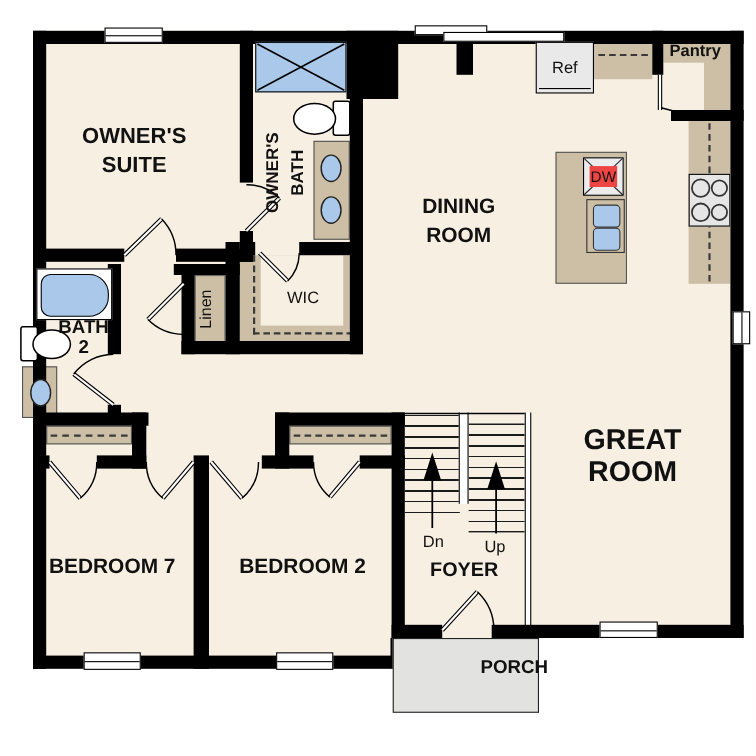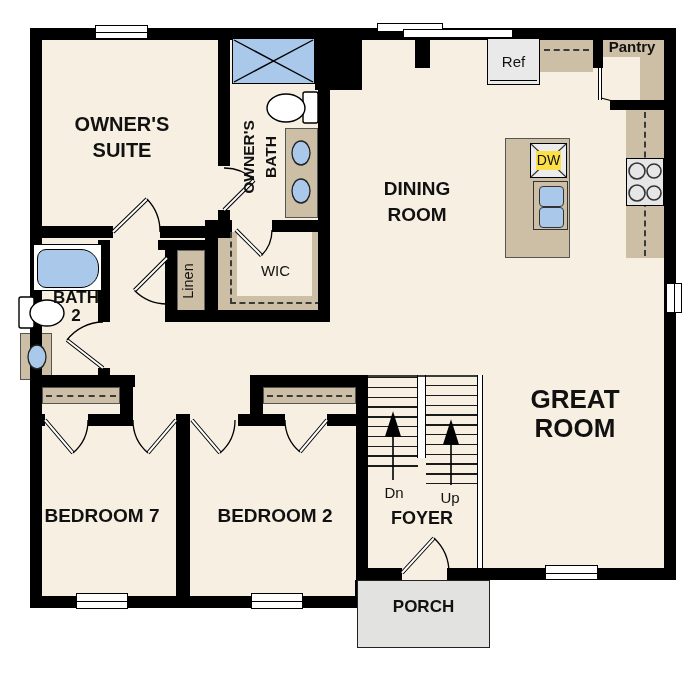--- a/index.html
+++ b/index.html
@@ -104,21 +104,21 @@
   <div class="abs wall" style="left:415px;top:28px;width:15px;height:40px;"></div>
   <div class="abs wall" style="left:355px;top:580px;width:12px;height:22px;"></div>
 
   <div class="abs porch" style="left:357px;top:580px;width:133px;height:68px;"></div>
 
   <div class="abs gray" style="left:487px;top:38px;width:53px;height:47px;display:flex;align-items:center;justify-content:center;">
     <span class="lbl" style="position:static;font-size:15px;">Ref</span>
     <div class="abs" style="left:2px;right:2px;bottom:3px;border-top:1.3px solid #000;"></div>
   </div>
   <div class="abs gray" style="left:530px;top:143px;width:37px;height:35px;background:#ececec;display:flex;align-items:center;justify-content:center;">
-    <span class="lbl" style="position:static;font-size:14px;background:#fde047;padding:0 1px;z-index:2;">DW</span>
+    <span class="lbl" style="position:static;font-size:14px;background:#ef4444;padding:0 1px;z-index:2;">DW</span>
   </div>
   <div class="abs" style="left:533px;top:181px;width:35px;height:49px;border:1.2px solid #333;">
     <div class="sinkbox" style="left:5px;top:4px;width:23px;height:19px;"></div>
     <div class="sinkbox" style="left:5px;top:25px;width:23px;height:19px;"></div>
   </div>
   <div class="abs gray" style="left:626px;top:158px;width:38px;height:48px;background:#e6e6e6;"></div>
   <div class="abs shower" style="left:232px;top:38px;width:83px;height:46px;"></div>
   <div class="abs tub-outer" style="left:33px;top:244px;width:69px;height:47px;">
     <div class="tub-inner" style="left:3px;top:4px;width:60px;height:37px;"></div>
   </div>
@@ -252,17 +252,17 @@
   <div class="lbl b" style="left:500px;top:385px;width:150px;font-size:26px;line-height:29px;">GREAT
 ROOM</div>
   <div class="lbl" style="left:600px;top:37px;width:64px;font-size:15px;font-weight:bold;">Pantry</div>
   <div class="lbl" style="left:238px;top:261px;width:75px;font-size:15px;">WIC</div>
   <div class="lbl rot" style="left:158px;top:267px;width:70px;height:28px;font-size:14.5px;">Linen</div>
   <div class="lbl b" style="left:42px;top:289px;width:68px;font-size:17px;line-height:18px;">BATH
 2</div>
   <div class="lbl b" style="left:32px;top:503px;width:140px;font-size:19px;">BEDROOM 7</div>
   <div class="lbl b" style="left:205px;top:503px;width:140px;font-size:19px;">BEDROOM 2</div>
   <div class="lbl b" style="left:370px;top:507px;width:104px;font-size:18px;">FOYER</div>
-  <div class="lbl b" style="left:357px;top:596px;width:133px;font-size:17px;">PORCH</div>
+  <div class="lbl b" style="left:357px;top:596px;width:133px;font-size:17px;padding-left:44px;">PORCH</div>
   <div class="lbl" style="left:379px;top:483px;width:30px;font-size:15px;">Dn</div>
   <div class="lbl" style="left:435px;top:488px;width:30px;font-size:15px;">Up</div>
 
 </div>
 
 </body></html>

